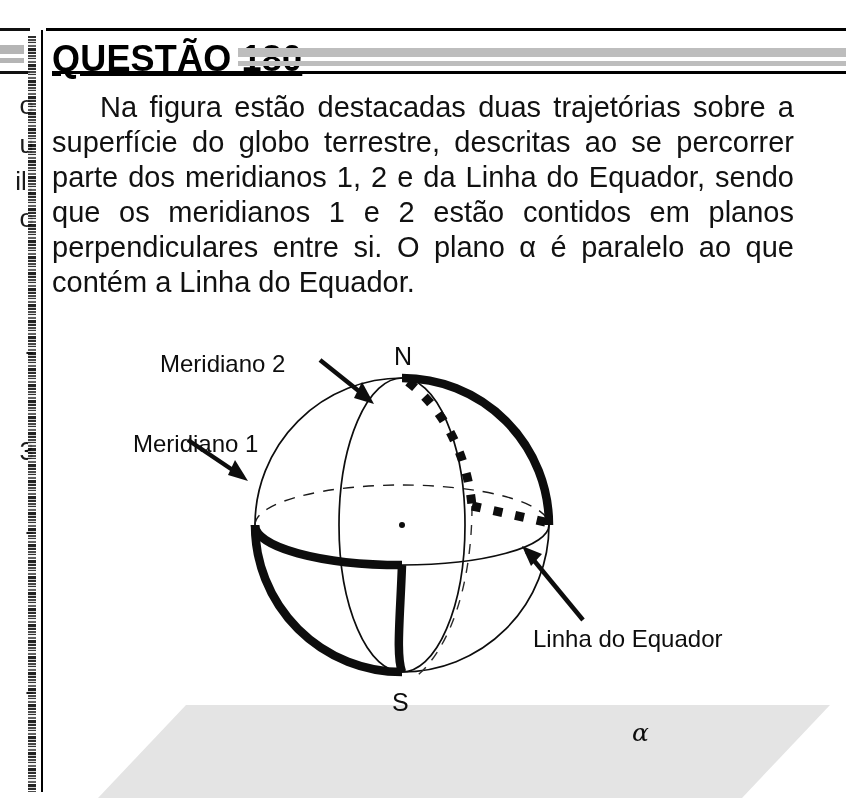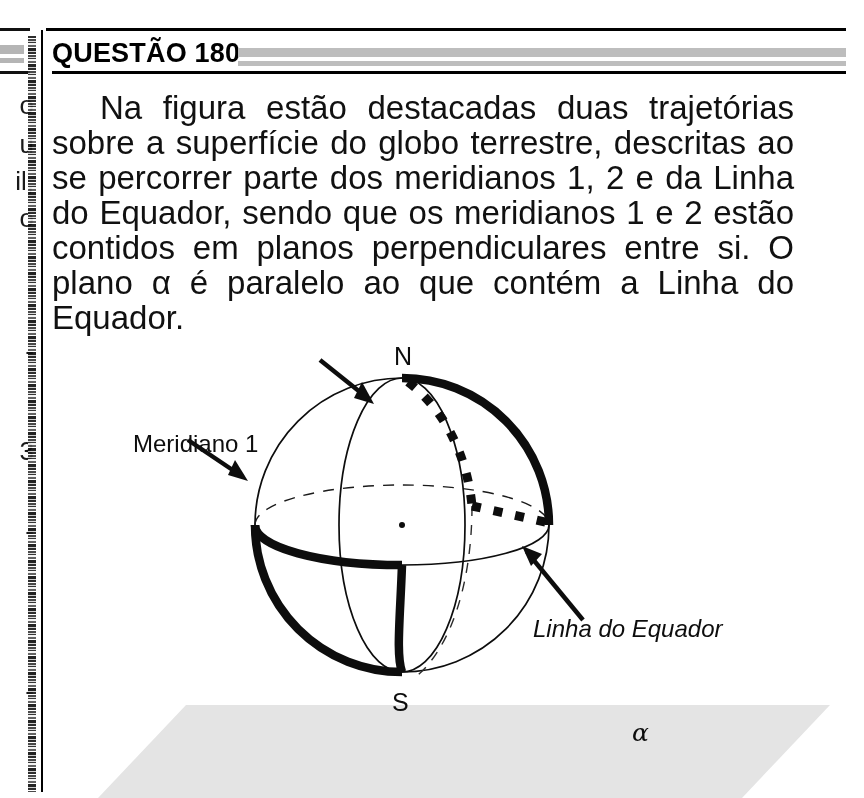--- a/index.html
+++ b/index.html
@@ -87,24 +87,25 @@
     position: absolute;
     left: 52px;
     top: 38px;
     width: 794px;
     height: 40px;
   }
   #question-title {
     position: absolute;
     left: 0;
     top: 0;
-    font-size: 27px;
+    font-size: 36px;
     font-weight: bold;
     letter-spacing: 0.2px;
     white-space: nowrap;
+    text-decoration: underline;
   }
   #header-bar-thick {
     position: absolute;
     left: 186px;
     top: 10px;
     width: 608px;
     height: 9px;
     background: #bdbdbd;
   }
   #header-bar-thin {
@@ -123,21 +124,21 @@
     height: 3px;
     background: #000000;
   }
 
   
   #statement {
     position: absolute;
     left: 52px;
     top: 90px;
     width: 742px;
-    font-size: 33px;
+    font-size: 29px;
     line-height: 35px;
     text-align: justify;
     text-justify: inter-word;
     text-indent: 48px;
     color: #111111;
   }
 
   
   #figure {
     position: absolute;
@@ -150,21 +151,21 @@
 
   .fig-label {
     position: absolute;
     font-size: 24px;
     color: #0d0d0d;
     white-space: nowrap;
     font-family: "Liberation Sans", sans-serif;
   }
   #label-meridiano-2 { left: 160px; top: 30px; }
   #label-meridiano-1 { left:  85px; top: 110px; margin-left: 48px; }
-  #label-equador     { left: 533px; top: 295px; font-style: italic; }
+  #label-equador     { left: 533px; top: 305px; }
   #label-north       { left: 394px; top:  22px; font-size: 25px; }
   #label-south       { left: 392px; top: 368px; font-size: 25px; }
   #label-alpha {
     left: 632px; top: 398px;
     font-family: "DejaVu Serif", serif;
     font-style: italic;
     font-size: 25px;
   }
 </style>
 </head>
@@ -240,20 +241,21 @@
         <line x1="188" y1="120" x2="243" y2="157" stroke="#0d0d0d" stroke-width="4.5"></line>
         <polygon points="248,161 228,155 235,140" fill="#0d0d0d"></polygon>
       </g>
 
       <g>
         <line x1="583" y1="300" x2="527" y2="232" stroke="#0d0d0d" stroke-width="4.5"></line>
         <polygon points="522,226 542,234 531,246" fill="#0d0d0d"></polygon>
       </g>
     </svg>
 
+    <div class="fig-label" id="label-meridiano-2">Meridiano 2</div>
     <div class="fig-label" id="label-meridiano-1">Meridiano 1</div>
     <div class="fig-label" id="label-equador">Linha do Equador</div>
     <div class="fig-label" id="label-north">N</div>
     <div class="fig-label" id="label-south">S</div>
     <div class="fig-label" id="label-alpha">α</div>
   </div>
 
 </div>
 
 </body></html>

